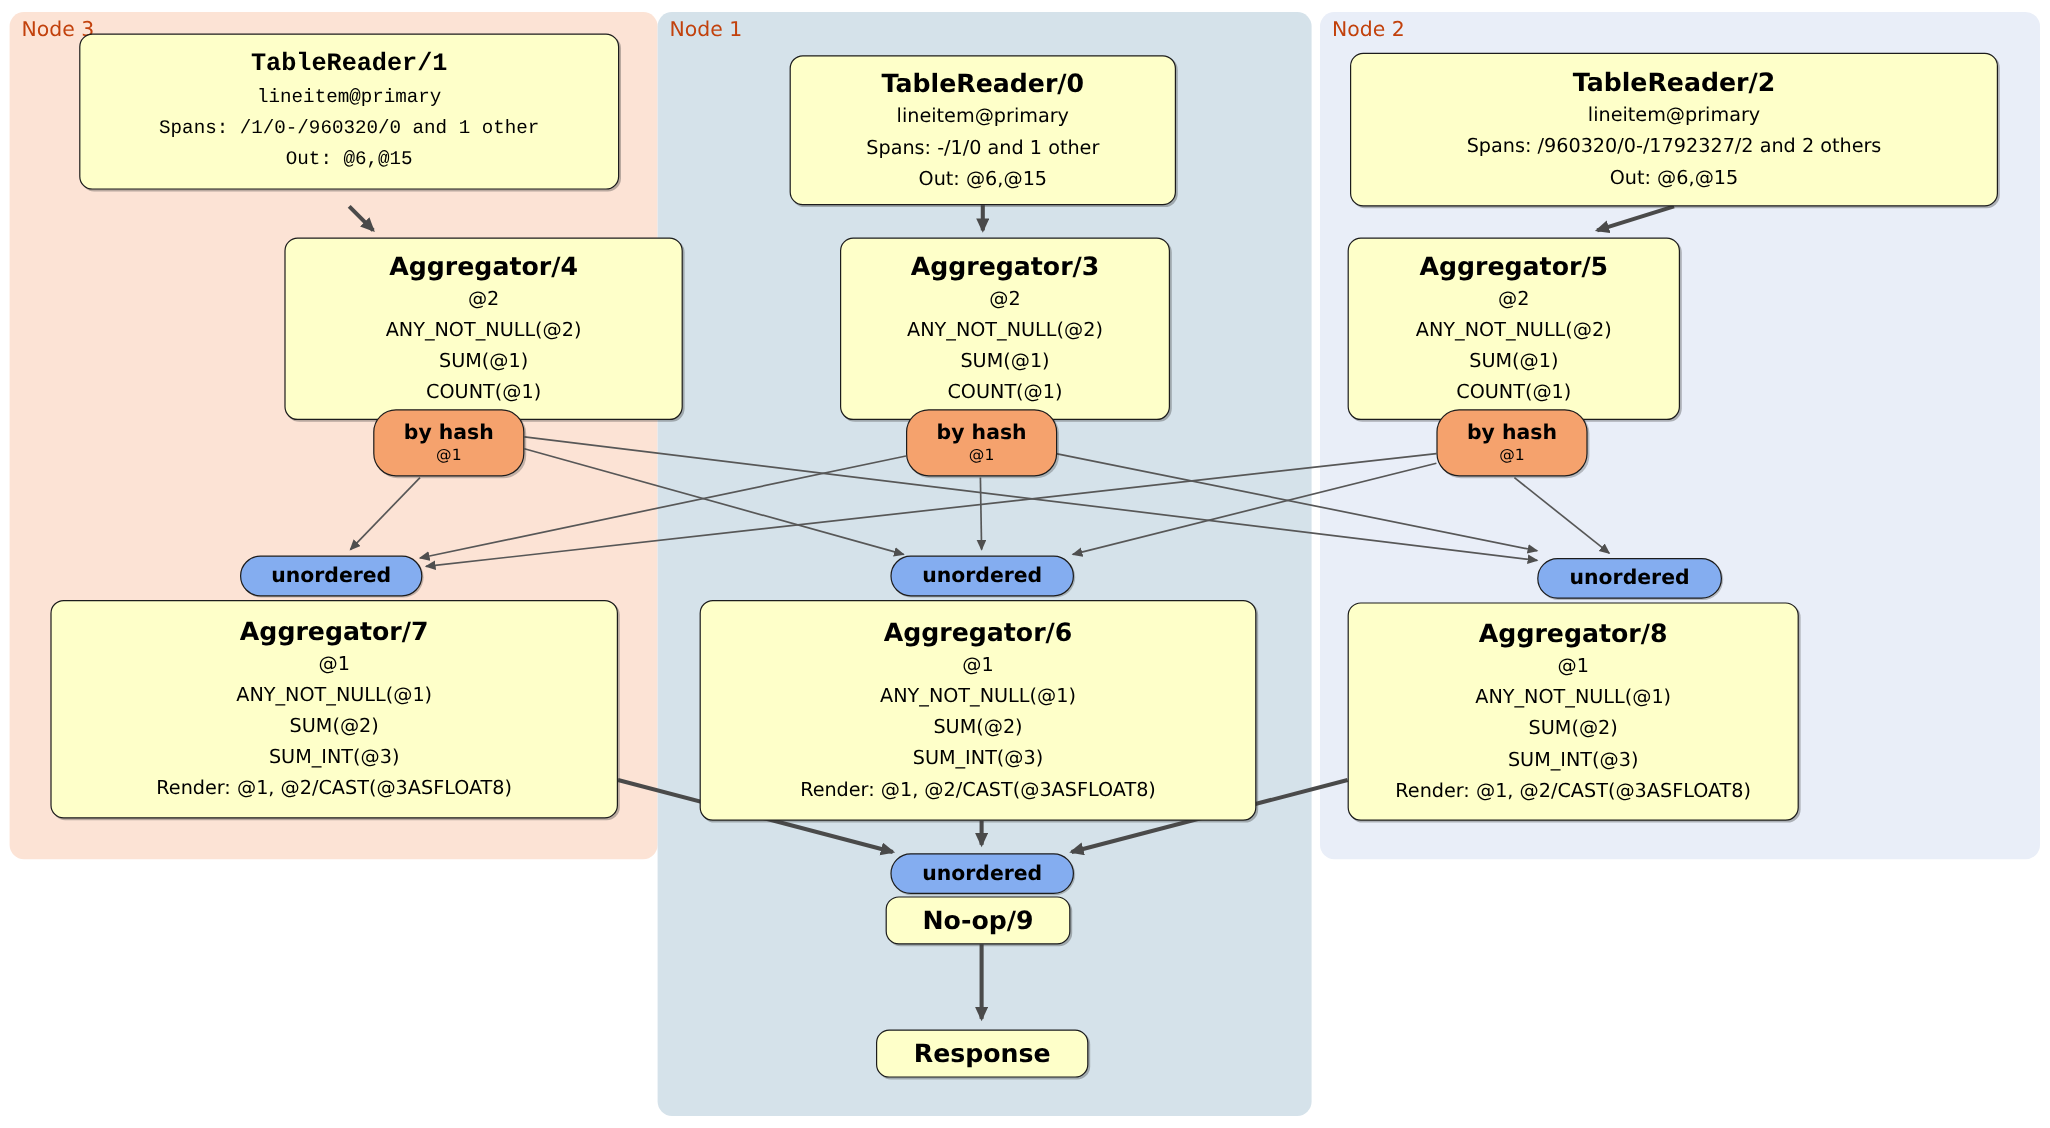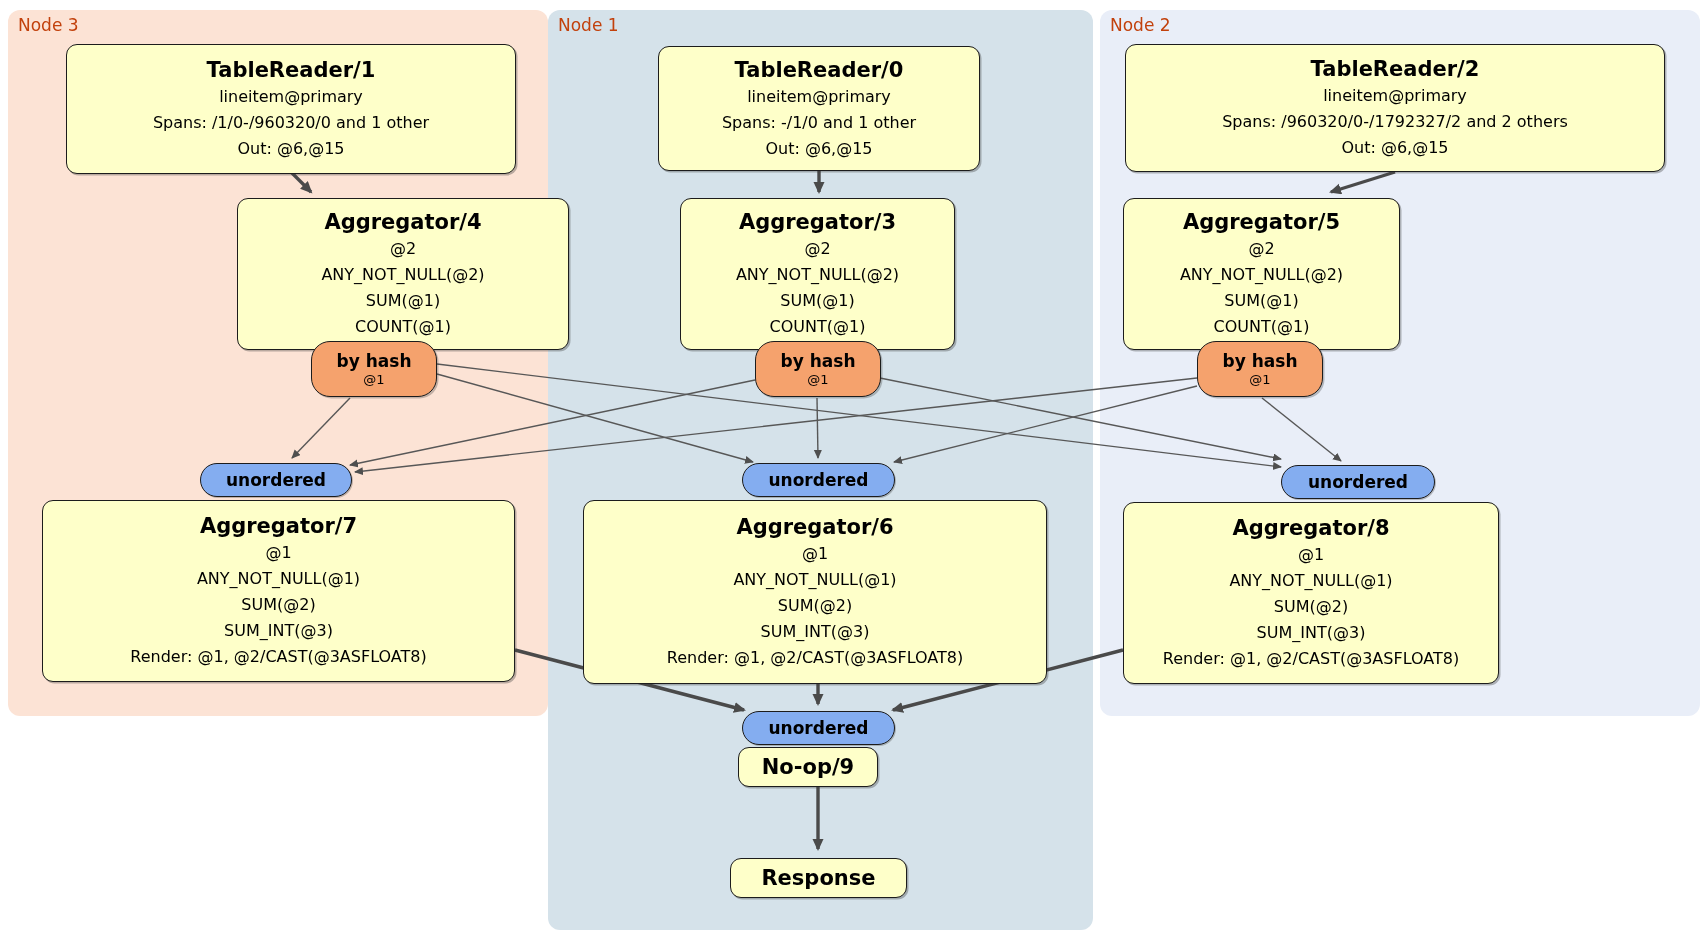--- a/index.html
+++ b/index.html
@@ -77,21 +77,21 @@
       <line x1="437" y1="364" x2="1281" y2="467" marker-end="url(#ah-tn)"></line>
       <line x1="755" y1="380" x2="350" y2="465" marker-end="url(#ah-tn)"></line>
       <line x1="817" y1="398" x2="818" y2="458" marker-end="url(#ah-tn)"></line>
       <line x1="880" y1="378" x2="1281" y2="459" marker-end="url(#ah-tn)"></line>
       <line x1="1197" y1="378" x2="355" y2="472" marker-end="url(#ah-tn)"></line>
       <line x1="1197" y1="386" x2="894" y2="462" marker-end="url(#ah-tn)"></line>
       <line x1="1262" y1="398" x2="1341" y2="461" marker-end="url(#ah-tn)"></line>
     </g>
   </svg>
 
-  <div class="pbox" style="left:66px; top:44px; width:450px; height:130px;">
+  <div class="pbox" style="left:66px; top:28px; width:450px; height:130px;font-family:Liberation Mono, monospace;">
     <div class="title">TableReader/1</div>
     <div class="line">lineitem@primary</div>
     <div class="line">Spans: /1/0-/960320/0 and 1 other</div>
     <div class="line">Out: @6,@15</div>
   </div>
   <div class="pbox" style="left:658px; top:46px; width:322px; height:125px;">
     <div class="title">TableReader/0</div>
     <div class="line">lineitem@primary</div>
     <div class="line">Spans: -/1/0 and 1 other</div>
     <div class="line">Out: @6,@15</div>
@@ -103,21 +103,21 @@
     <div class="line">Out: @6,@15</div>
   </div>
 
   <div class="pbox" style="left:237px; top:198px; width:332px; height:152px;">
     <div class="title">Aggregator/4</div>
     <div class="line">@2</div>
     <div class="line">ANY_NOT_NULL(@2)</div>
     <div class="line">SUM(@1)</div>
     <div class="line">COUNT(@1)</div>
   </div>
-  <div class="pbox" style="left:680px; top:198px; width:275px; height:152px;align-items:center;">
+  <div class="pbox" style="left:700px; top:198px; width:275px; height:152px;align-items:center;">
     <div class="title">Aggregator/3</div>
     <div class="line">@2</div>
     <div class="line">ANY_NOT_NULL(@2)</div>
     <div class="line">SUM(@1)</div>
     <div class="line">COUNT(@1)</div>
   </div>
   <div class="pbox" style="left:1123px; top:198px; width:277px; height:152px;">
     <div class="title">Aggregator/5</div>
     <div class="line">@2</div>
     <div class="line">ANY_NOT_NULL(@2)</div>
@@ -169,20 +169,20 @@
     <div class="line">@1</div>
     <div class="line">ANY_NOT_NULL(@1)</div>
     <div class="line">SUM(@2)</div>
     <div class="line">SUM_INT(@3)</div>
     <div class="line">Render: @1, @2/CAST(@3ASFLOAT8)</div>
   </div>
 
   <div class="stream" style="left:742px; top:711px; width:153px; height:34px;">
     <span>unordered</span>
   </div>
-  <div class="pbox" style="left:738px; top:747px; width:140px; height:40px; padding:0;">
+  <div class="pbox" style="left:738px; top:747px; width:154px; height:40px; padding:0;">
     <div class="title">No-op/9</div>
   </div>
   <div class="pbox" style="left:730px; top:858px; width:177px; height:40px; padding:0;">
     <div class="title">Response</div>
   </div>
 
 </div>
 
 </body></html>

